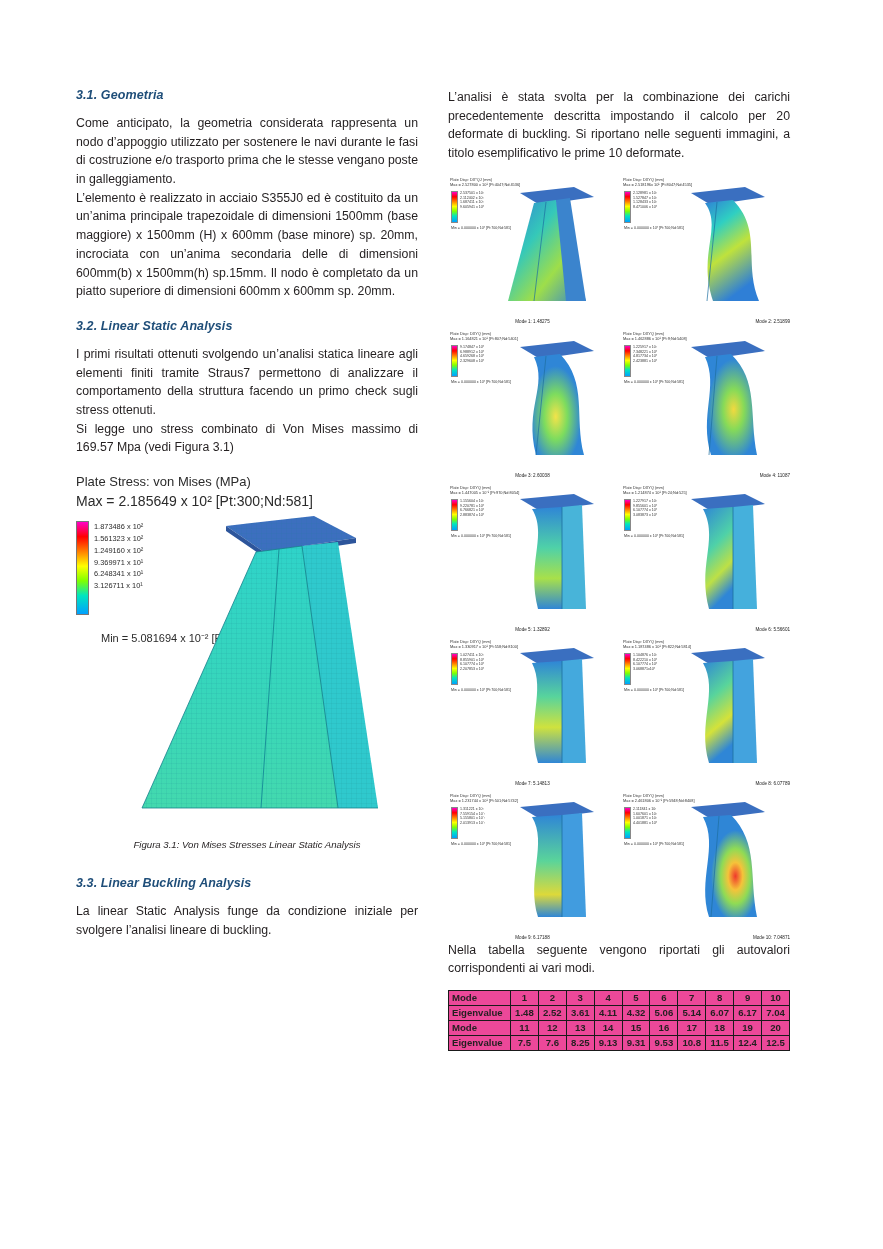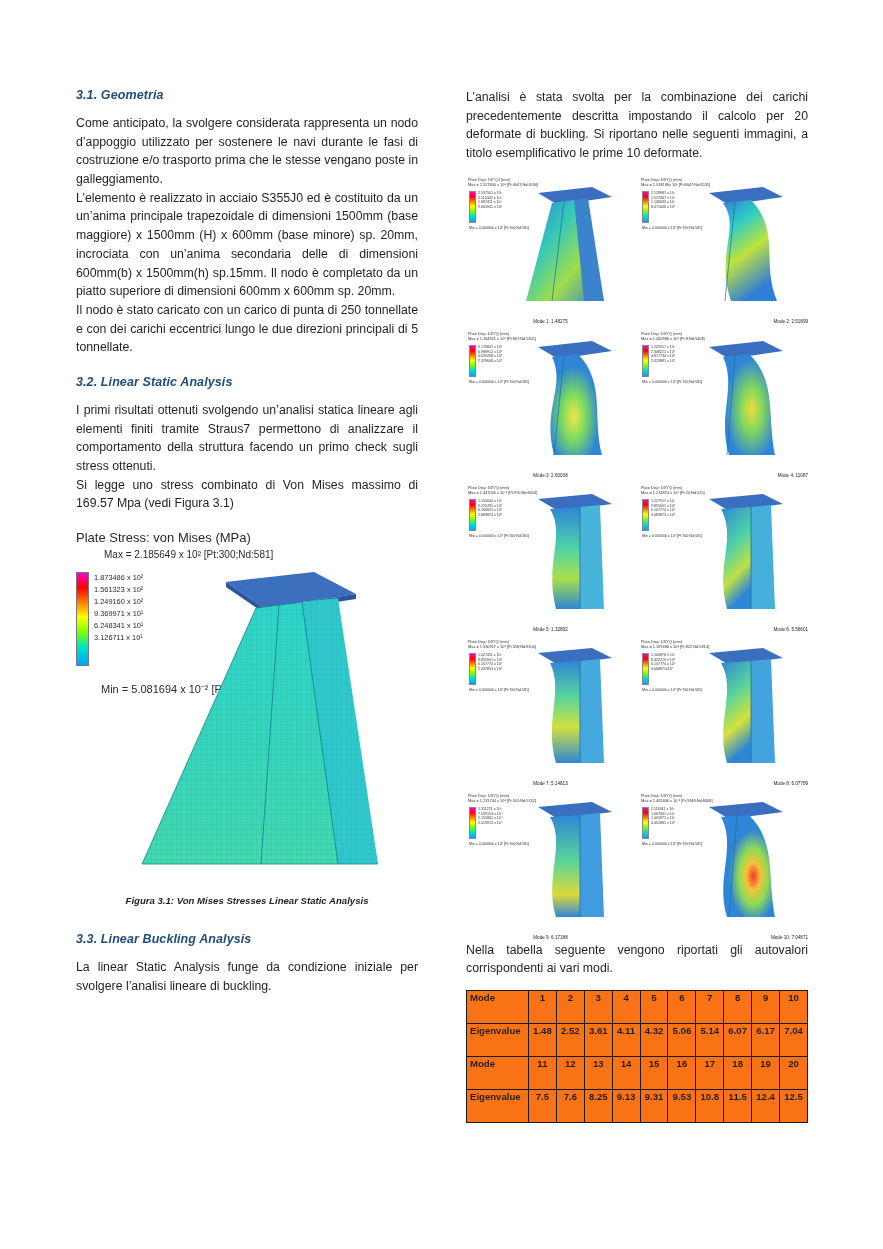--- a/index.html
+++ b/index.html
@@ -22,21 +22,21 @@
     height: 1201px;
   }
   .col-left {
     position: absolute;
     left: 76px;
     top: 88px;
     width: 342px;
   }
   .col-right {
     position: absolute;
-    left: 466px;
+    left: 448px;
     top: 88px;
     width: 342px;
   }
   h3.section-head {
     font-size: 12.5px;
     font-weight: bold;
     font-style: italic;
     color: #1f4e79;
     margin: 0 0 12px 0;
     letter-spacing: 0.1px;
@@ -59,24 +59,23 @@
     width: 342px;
     height: 360px;
     margin-top: 16px;
   }
   .fig31 .legend-title {
     font-size: 13px;
     color: #2b2b2b;
     line-height: 1.35;
   }
   .fig31 .legend-max {
-    font-size: 10px;
+    font-size: 14px;
     color: #2b2b2b;
     margin-top: 2px;
-    margin-left: 28px;
   }
   .fig31 .legend-body {
     display: flex;
     margin-top: 12px;
   }
   .fig31 .legend-bar {
     width: 11px;
     height: 92px;
     border: 0.5px solid #777;
     background: linear-gradient(to bottom,
@@ -101,21 +100,20 @@
     top: 35px;
     width: 310px;
     height: 320px;
   }
   .fig-caption {
     font-size: 9.6px;
     font-style: italic;
     text-align: center;
     color: #231f20;
     margin-top: 6px;
-    font-weight: bold;
   }
 
   
   .mode-grid {
     margin-top: 12px;
     display: grid;
     grid-template-columns: 1fr 1fr;
     gap: 4px 4px;
     width: 342px;
   }
@@ -188,44 +186,43 @@
     width: 342px;
   }
   table.eigen {
     border-collapse: collapse;
     width: 100%;
     font-size: 9.6px;
   }
   table.eigen td, table.eigen th {
     border: 0.8px solid #1a1a1a;
     text-align: center;
-    padding: 1px 0 20px 0;
+    padding: 1px 0 2px 0;
     font-weight: bold;
-    background: #f97316;
+    background: #ec4899;
     color: #231f20;
   }
   table.eigen td.lbl {
     text-align: left;
     padding-left: 3px;
     width: 58px;
   }
   .para-tab { margin-top: 13px; }
 </style>
 </head>
 <body>
 
 <div class="page">
 
   <div class="col-left">
 
     <h3 class="section-head">3.1. Geometria</h3>
 
-    <p class="body-text">Come anticipato, la svolgere considerata rappresenta un nodo d’appoggio utilizzato per sostenere le navi durante le fasi di costruzione e/o trasporto prima che le stesse vengano poste in galleggiamento.</p>
+    <p class="body-text">Come anticipato, la geometria considerata rappresenta un nodo d’appoggio utilizzato per sostenere le navi durante le fasi di costruzione e/o trasporto prima che le stesse vengano poste in galleggiamento.</p>
     <p class="body-text">L’elemento è realizzato in acciaio S355J0 ed è costituito da un un’anima principale trapezoidale di dimensioni 1500mm (base maggiore) x 1500mm (H) x 600mm (base minore) sp. 20mm, incrociata con un’anima secondaria delle di dimensioni 600mm(b) x 1500mm(h) sp.15mm. Il nodo è completato da un piatto superiore di dimensioni 600mm x 600mm sp. 20mm.</p>
-    <p class="body-text">Il nodo è stato caricato con un carico di punta di 250 tonnellate e con dei carichi eccentrici lungo le due direzioni principali di 5 tonnellate.</p>
 
     <div class="spacer-18"></div>
 
     <h3 class="section-head">3.2. Linear Static Analysis</h3>
 
     <p class="body-text">I primi risultati ottenuti svolgendo un’analisi statica lineare agli elementi finiti tramite Straus7 permettono di analizzare il comportamento della struttura facendo un primo check sugli stress ottenuti.</p>
     <p class="body-text">Si legge uno stress combinato di Von Mises massimo di 169.57 Mpa (vedi Figura 3.1)</p>
 
     <div class="fig31">
 

